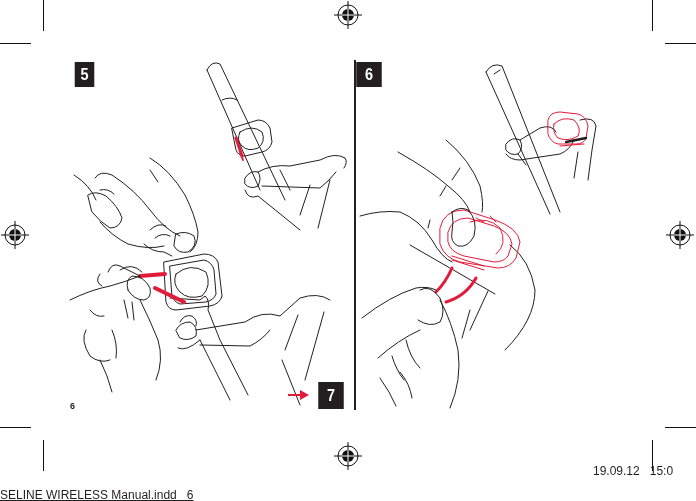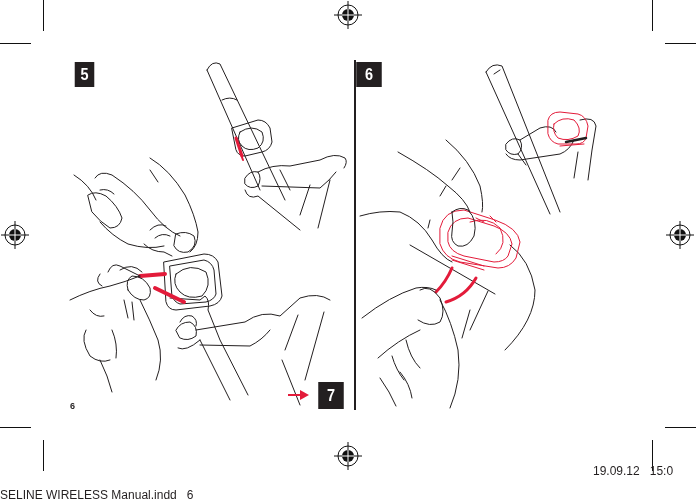--- a/index.html
+++ b/index.html
@@ -2,21 +2,21 @@
 <html><head>
   <meta charset="utf-8">
   <style>
     html, body { margin: 0; padding: 0; background: #ffffff; }
     body { width: 696px; height: 501px; position: relative; overflow: hidden; font-family: "Liberation Sans", sans-serif; }
     .page { position: absolute; left: 0; top: 0; width: 696px; height: 501px; }
     .crop { position: absolute; background: #111; }
     .badge { position: absolute; background: #231f20; color: #fff; font-family: "Liberation Sans", sans-serif; font-weight: 700; font-size: 17px; display: flex; align-items: center; justify-content: center; letter-spacing: 0; transform: scaleX(0.85); }
     .divider { position: absolute; left: 354px; top: 60px; width: 2px; height: 350px; background: #231f20; }
     .pagenum { position: absolute; left: 70px; top: 401px; font-size: 9px; font-weight: 700; color: #231f20; }
-    .slug-left { position: absolute; left: 0; top: 488px; font-size: 12px; color: #231f20; white-space: nowrap; }
+    .slug-left { position: absolute; left: 0; top: 488px; font-size: 12px; color: #231f20; white-space: nowrap; text-decoration: underline; }
     .slug-right { position: absolute; left: 593px; top: 464px; font-size: 12px; color: #231f20; white-space: nowrap; }
     svg.illu { position: absolute; left: 0; top: 0; }
   </style>
 </head>
 <body>
 
 <div class="page">
 
   <div class="crop" style="left:43px; top:0; width:1px; height:31px;"></div>
   <div class="crop" style="left:0; top:43px; width:31px; height:1px;"></div>

